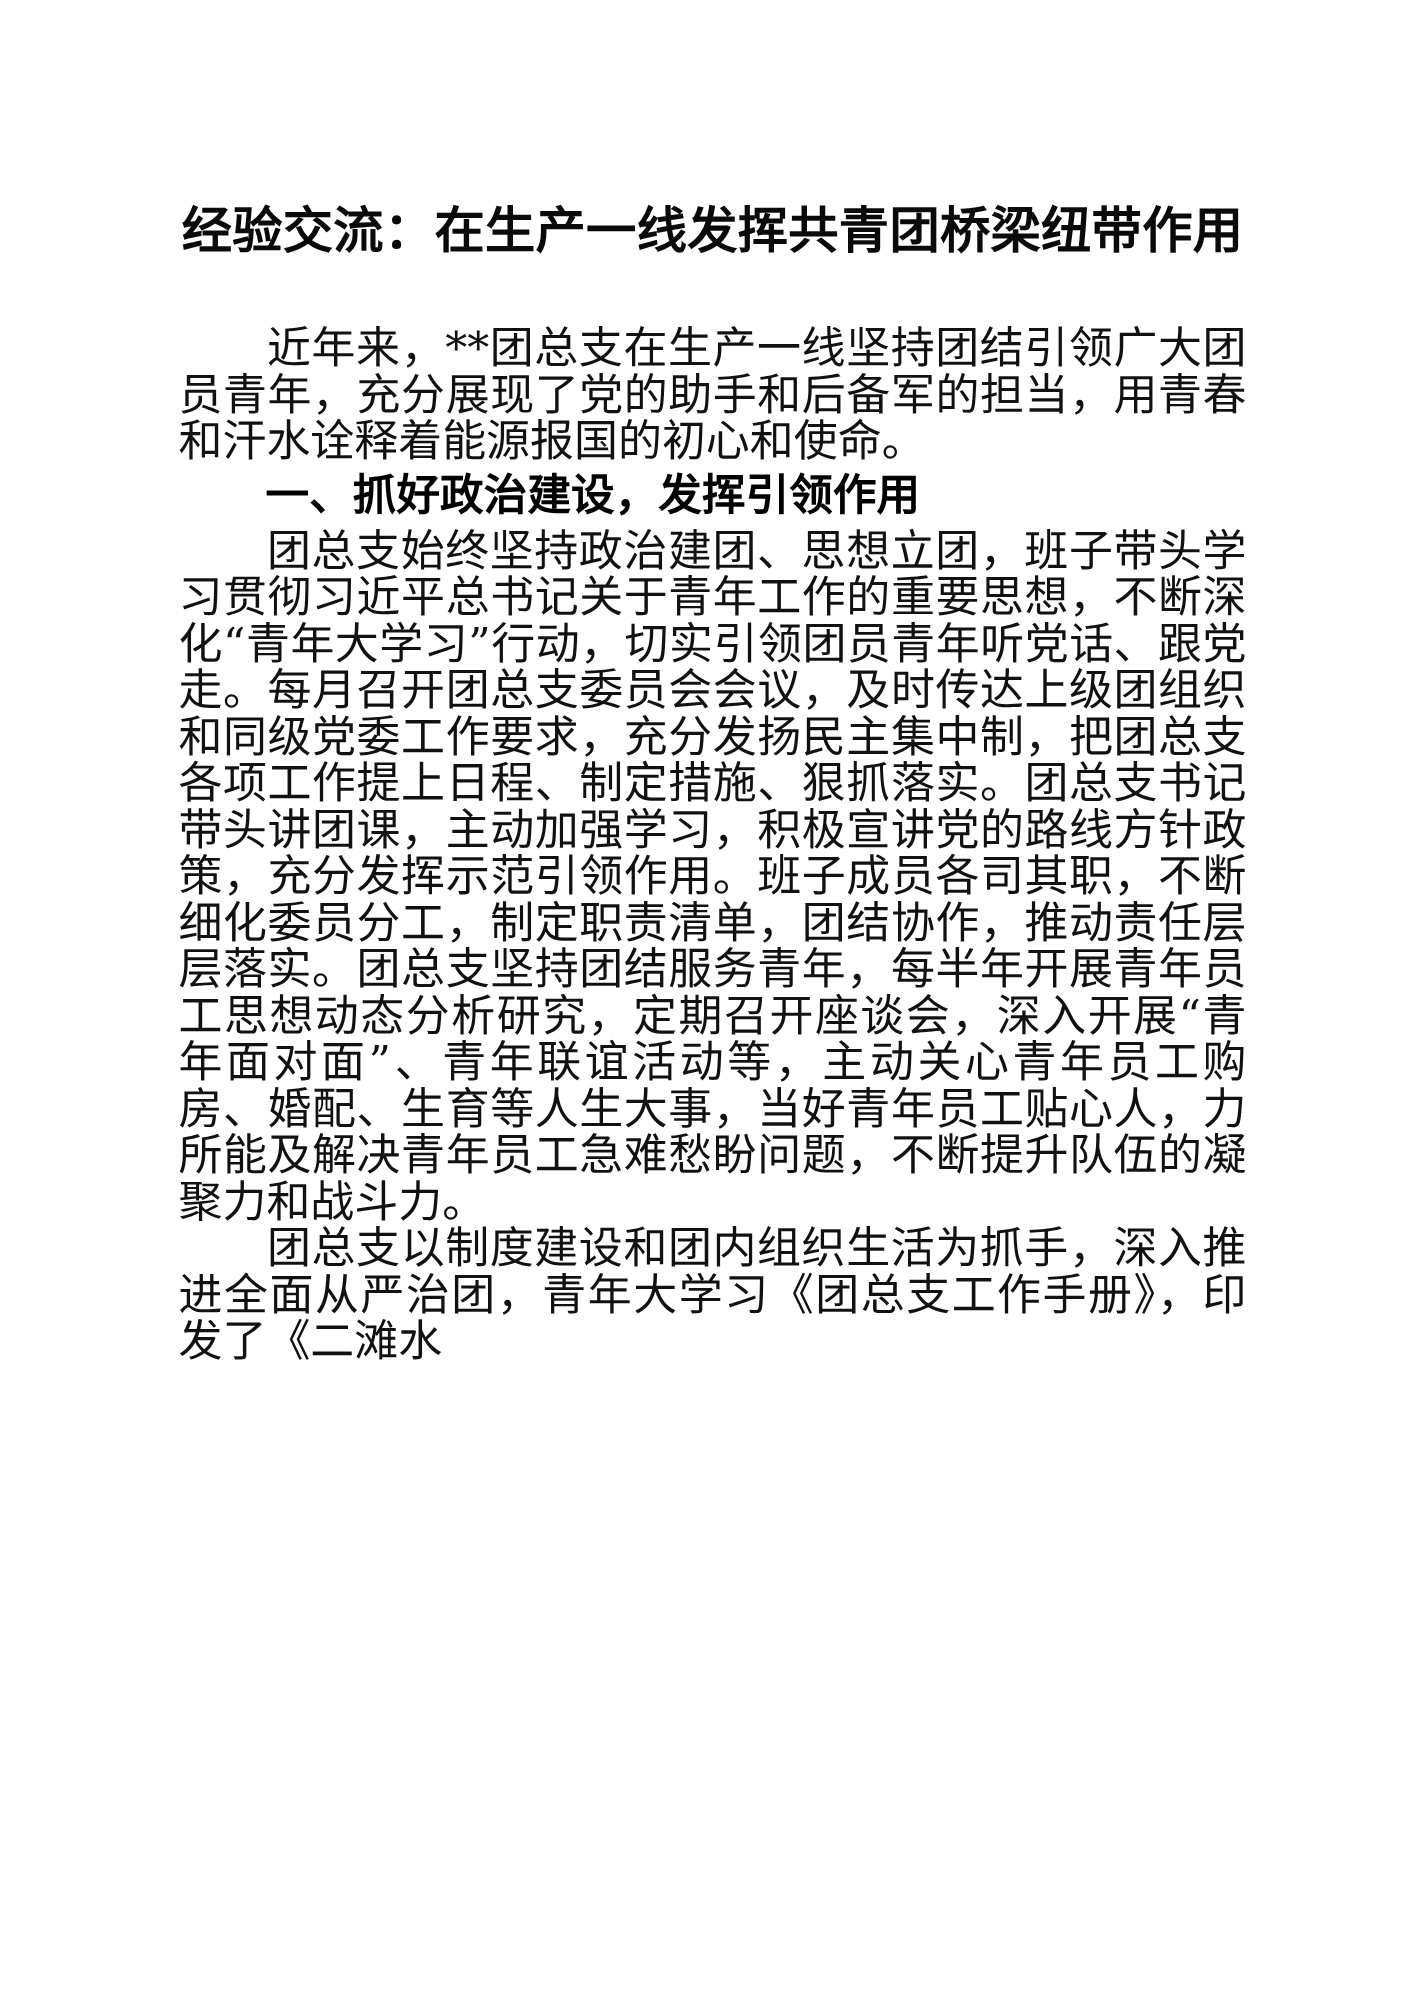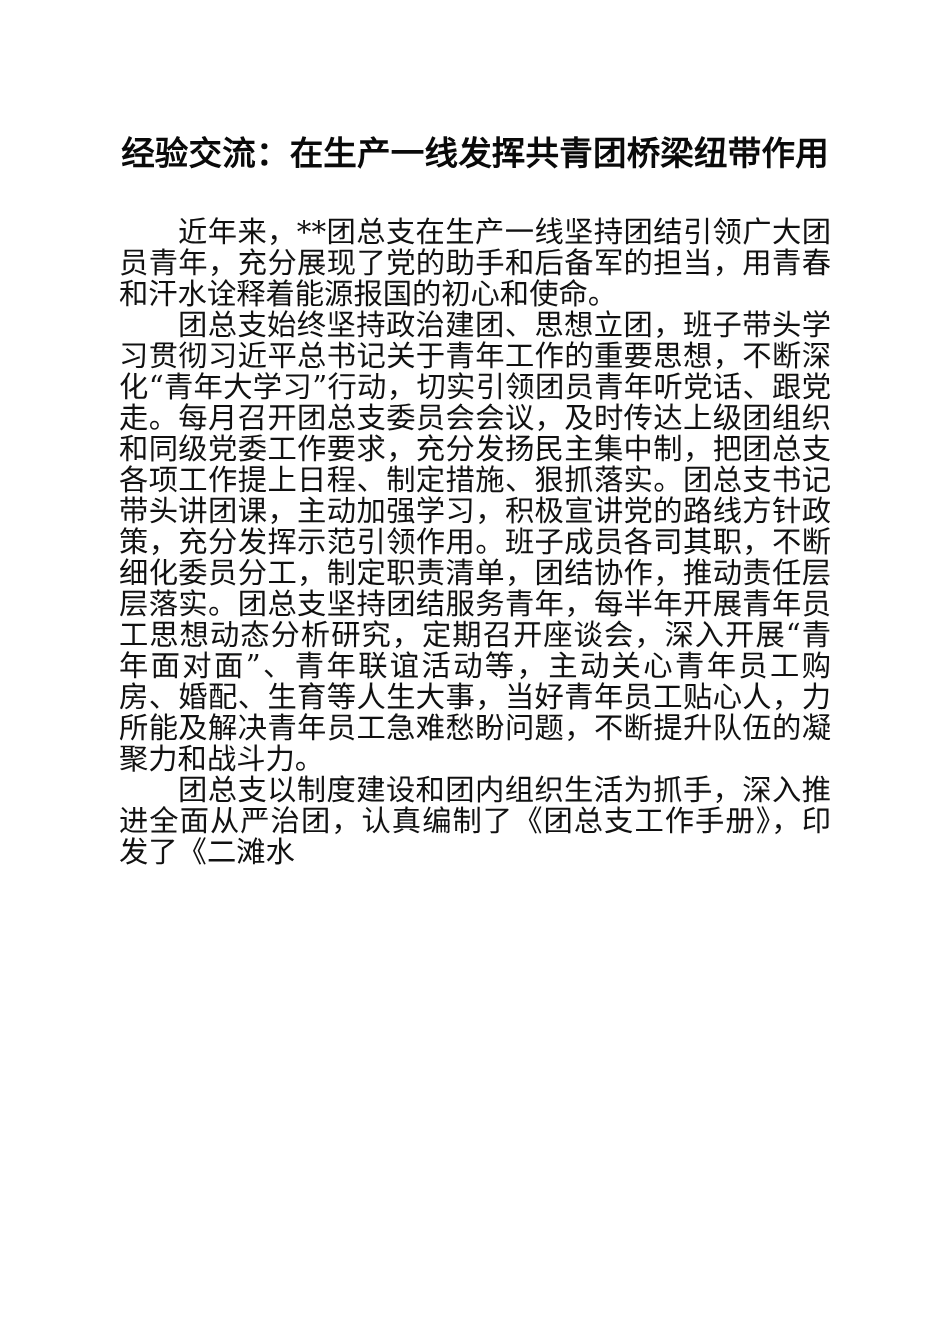--- a/index.html
+++ b/index.html
@@ -84,18 +84,19 @@
 
 <div class="page">
   <div class="content">
 
     <h1 class="doc-title">经验交流：在生产一线发挥共青团桥梁纽带作用</h1>
 
     <div class="spacer-title-body"></div>
 
     <div id="blocks-container">
         <p class="block body-para">近年来，**团总支在生产一线坚持团结引领广大团员青年，充分展现了党的助手和后备军的担当，用青春和汗水诠释着能源报国的初心和使命。</p>
+        <h2 class="block section-heading">一、抓好政治建设，发挥引领作用</h2>
         <p class="block body-para">团总支始终坚持政治建团、思想立团，班子带头学习贯彻习近平总书记关于青年工作的重要思想，不断深化“青年大学习”行动，切实引领团员青年听党话、跟党走。每月召开团总支委员会会议，及时传达上级团组织和同级党委工作要求，充分发扬民主集中制，把团总支各项工作提上日程、制定措施、狠抓落实。团总支书记带头讲团课，主动加强学习，积极宣讲党的路线方针政策，充分发挥示范引领作用。班子成员各司其职，不断细化委员分工，制定职责清单，团结协作，推动责任层层落实。团总支坚持团结服务青年，每半年开展青年员工思想动态分析研究，定期召开座谈会，深入开展“青年面对面”、青年联谊活动等，主动关心青年员工购房、婚配、生育等人生大事，当好青年员工贴心人，力所能及解决青年员工急难愁盼问题，不断提升队伍的凝聚力和战斗力。</p>
-        <p class="block body-para">团总支以制度建设和团内组织生活为抓手，深入推进全面从严治团，认真编制了《团总支工作手册》，印发了《二滩水</p>
+        <p class="block body-para">团总支以制度建设和团内组织生活为抓手，深入推进全面从严治团，青年大学习《团总支工作手册》，印发了《二滩水</p>
       </div>
 
   </div>
 </div>
 
 </body></html>

